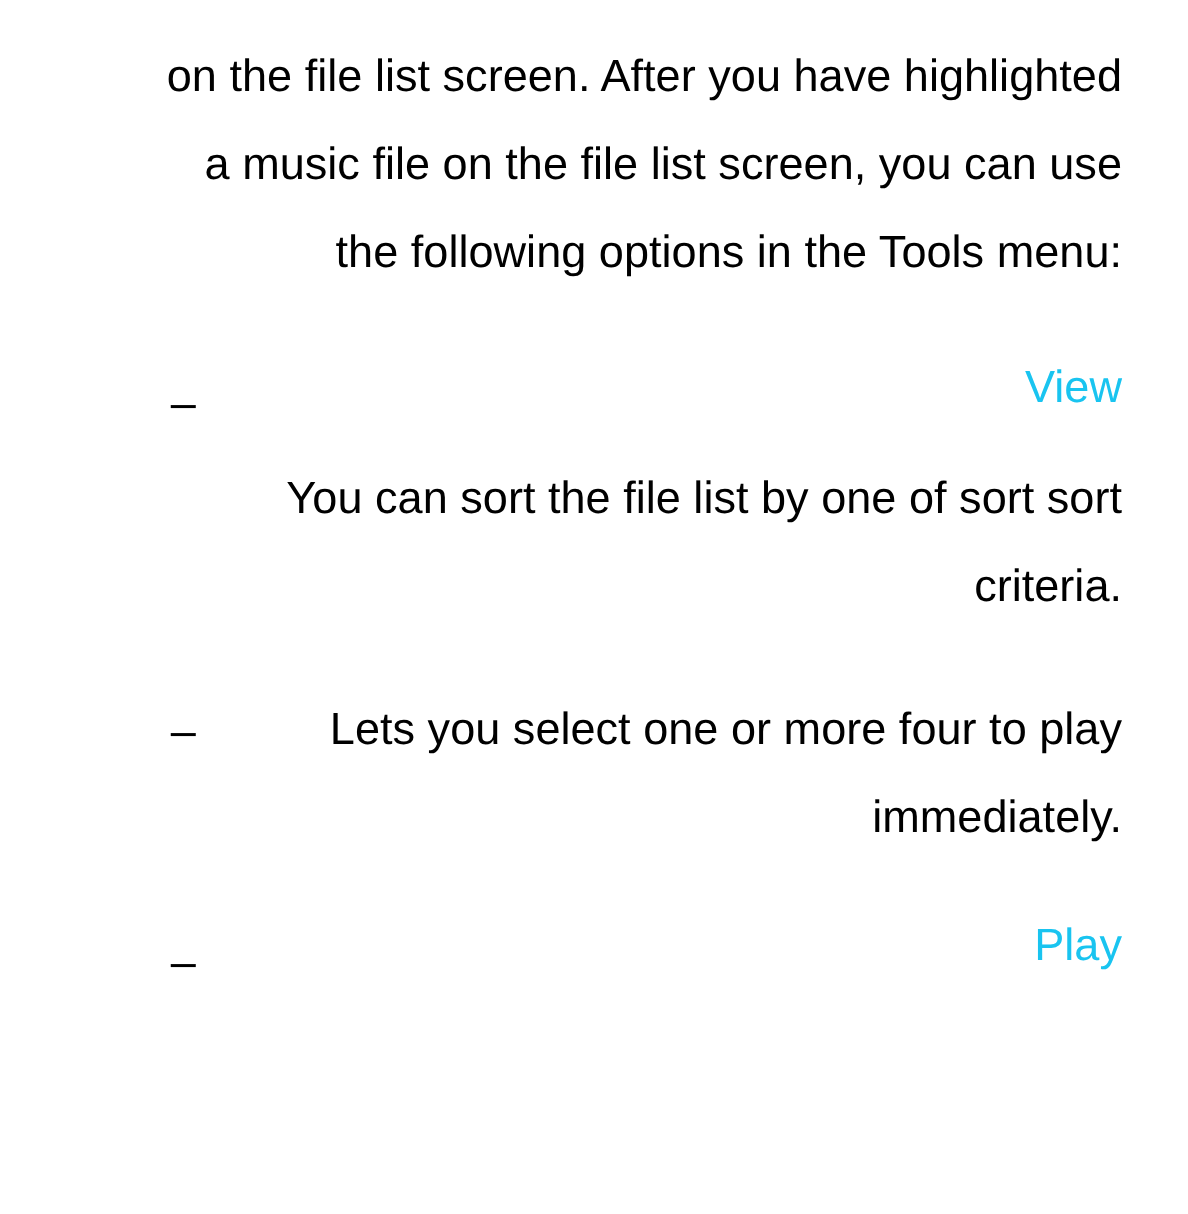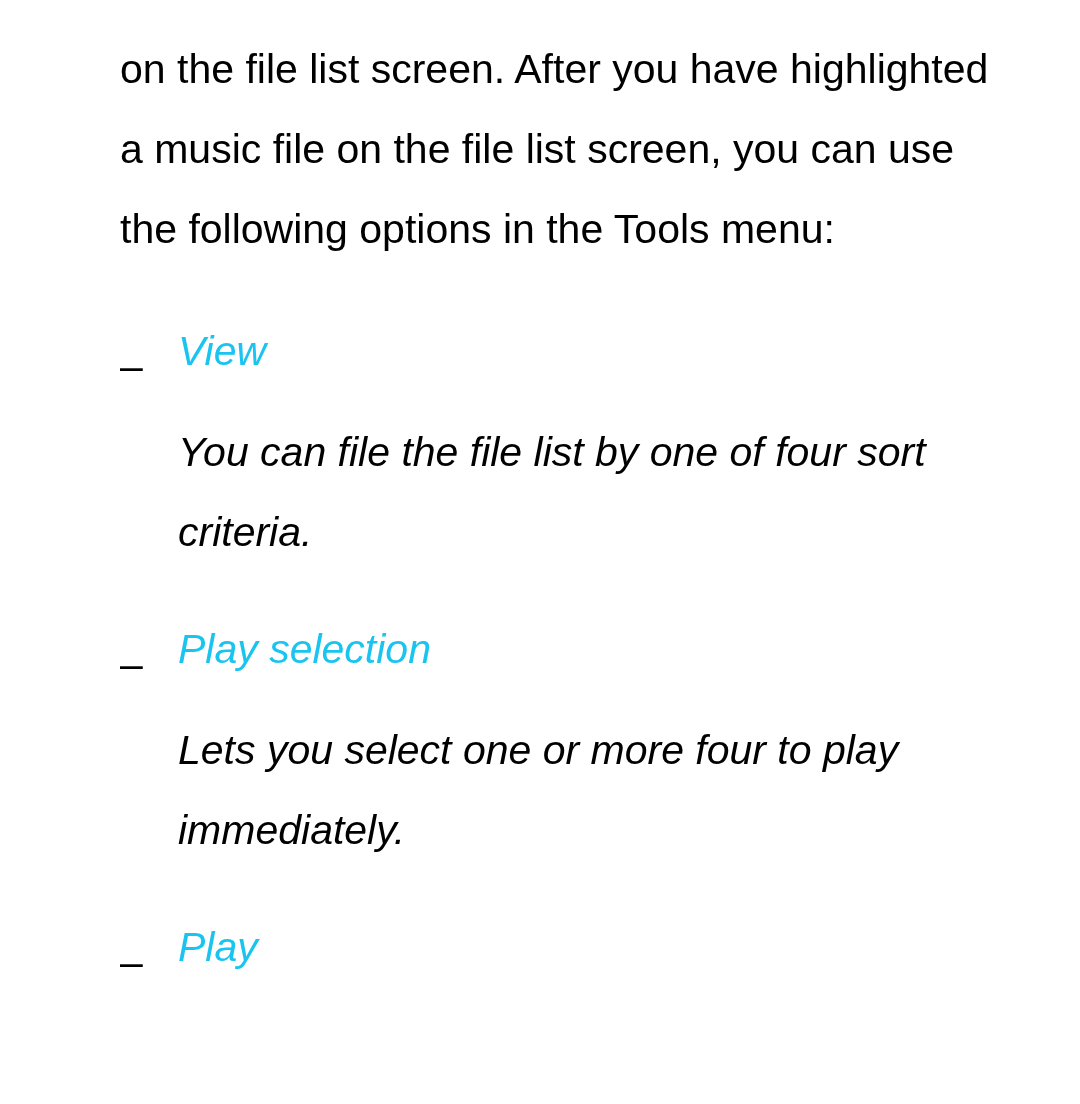--- a/index.html
+++ b/index.html
@@ -1,18 +1,19 @@
 <!DOCTYPE html>
 <html><head>
   <meta charset="utf-8">
   <style>
     * {
       margin: 0;
       padding: 0;
       box-sizing: border-box;
+      text-align: right;
     }
     body {
       font-family: -apple-system, BlinkMacSystemFont, "Segoe UI", Arial, sans-serif;
       background: #ffffff;
       width: 1080px;
       height: 1104px;
       padding: 30px 60px 30px 120px;
       color: #000000;
       font-size: 41px;
       line-height: 1.95;
@@ -29,21 +30,20 @@
       margin-bottom: 50px;
     }
     .dash {
       width: 58px;
       flex-shrink: 0;
       font-weight: 400;
       padding-top: 2px;
     }
     .item-content {
       flex: 1;
-      font-style: italic;
     }
     .item-title {
       color: #19c4f0;
       font-weight: 400;
       margin-bottom: 35px;
       line-height: 1.3;
     }
     .item-desc {
       color: #000000;
       line-height: 1.95;
@@ -53,28 +53,27 @@
 <body>
 
 <div class="intro-text">on the file list screen. After you have highlighted a music file on the file list screen, you can use the following options in the Tools menu:</div>
 
 <div class="list-container">
 
   <div class="list-item">
     <div class="dash">–</div>
     <div class="item-content">
       <div class="item-title">View</div>
-      <div class="item-desc">You can file the file list by one of four sort criteria.</div>
+      <div class="item-desc">You can sort the file list by one of sort sort criteria.</div>
     </div>
   </div>
 
   <div class="list-item">
     <div class="dash">–</div>
     <div class="item-content">
-      <div class="item-title">Play selection</div>
       <div class="item-desc">Lets you select one or more four to play immediately.</div>
     </div>
   </div>
 
   <div class="list-item">
     <div class="dash">–</div>
     <div class="item-content">
       <div class="item-title">Play</div>
     </div>
   </div>

